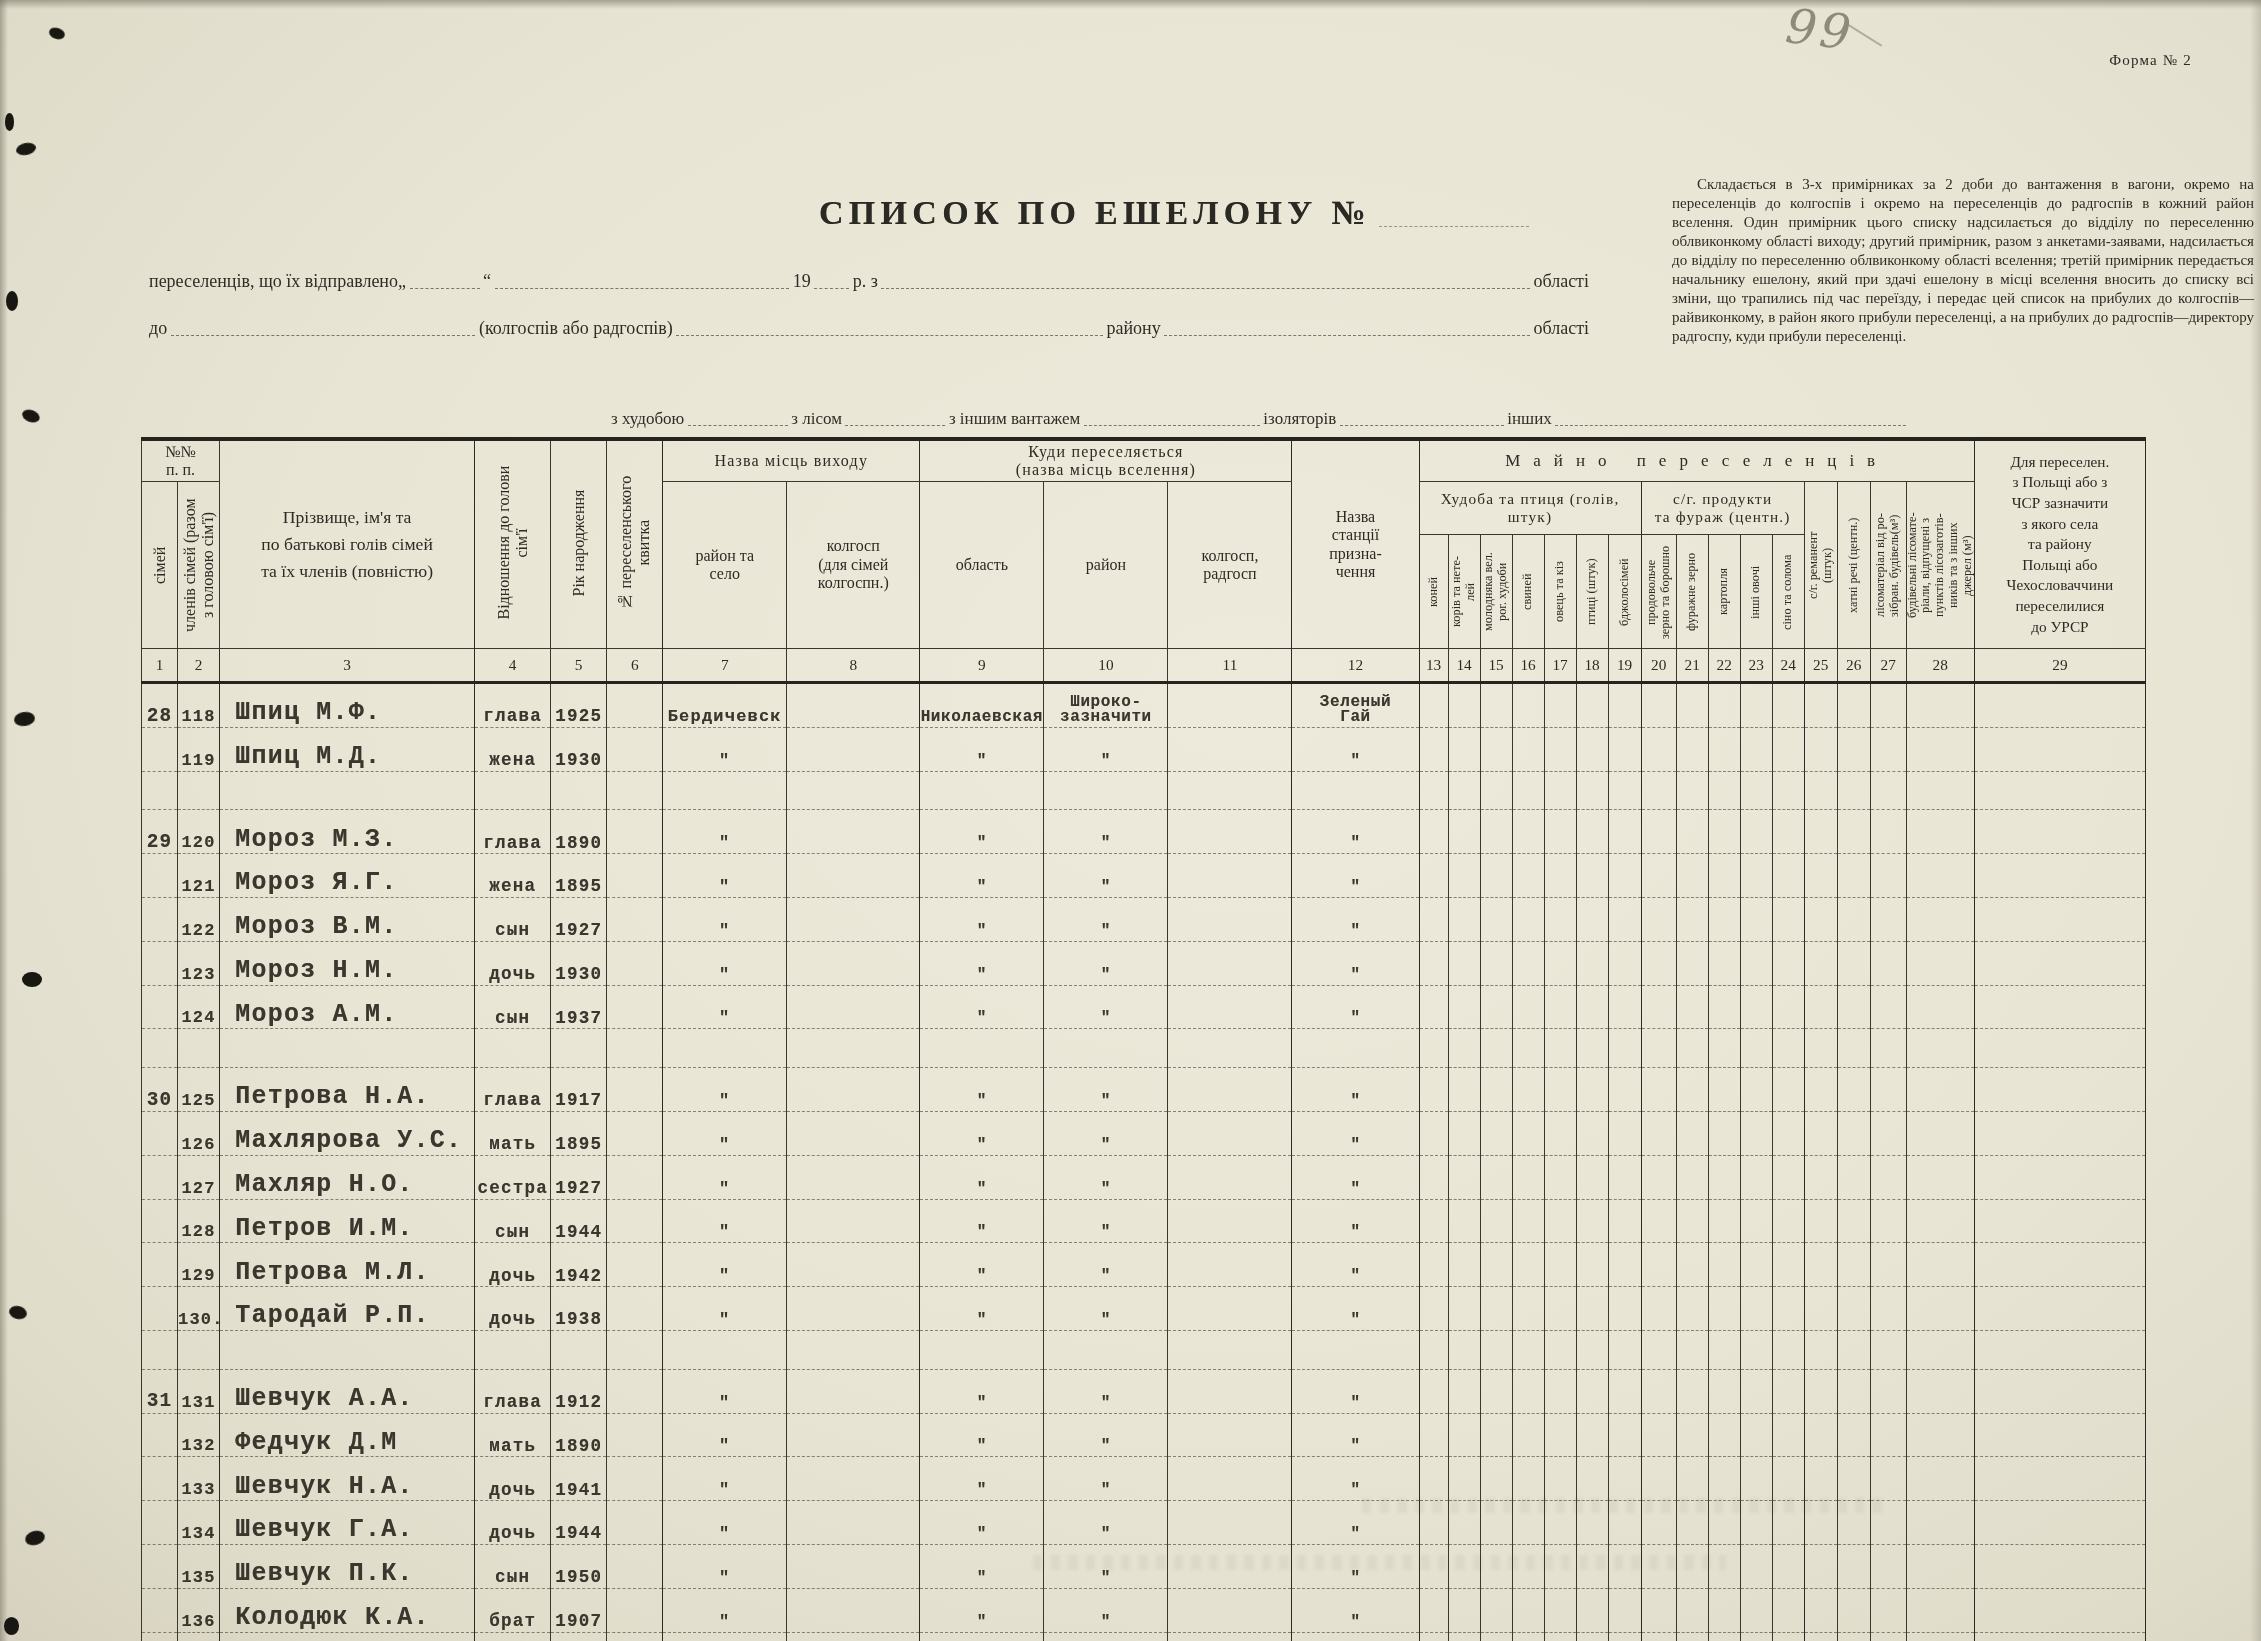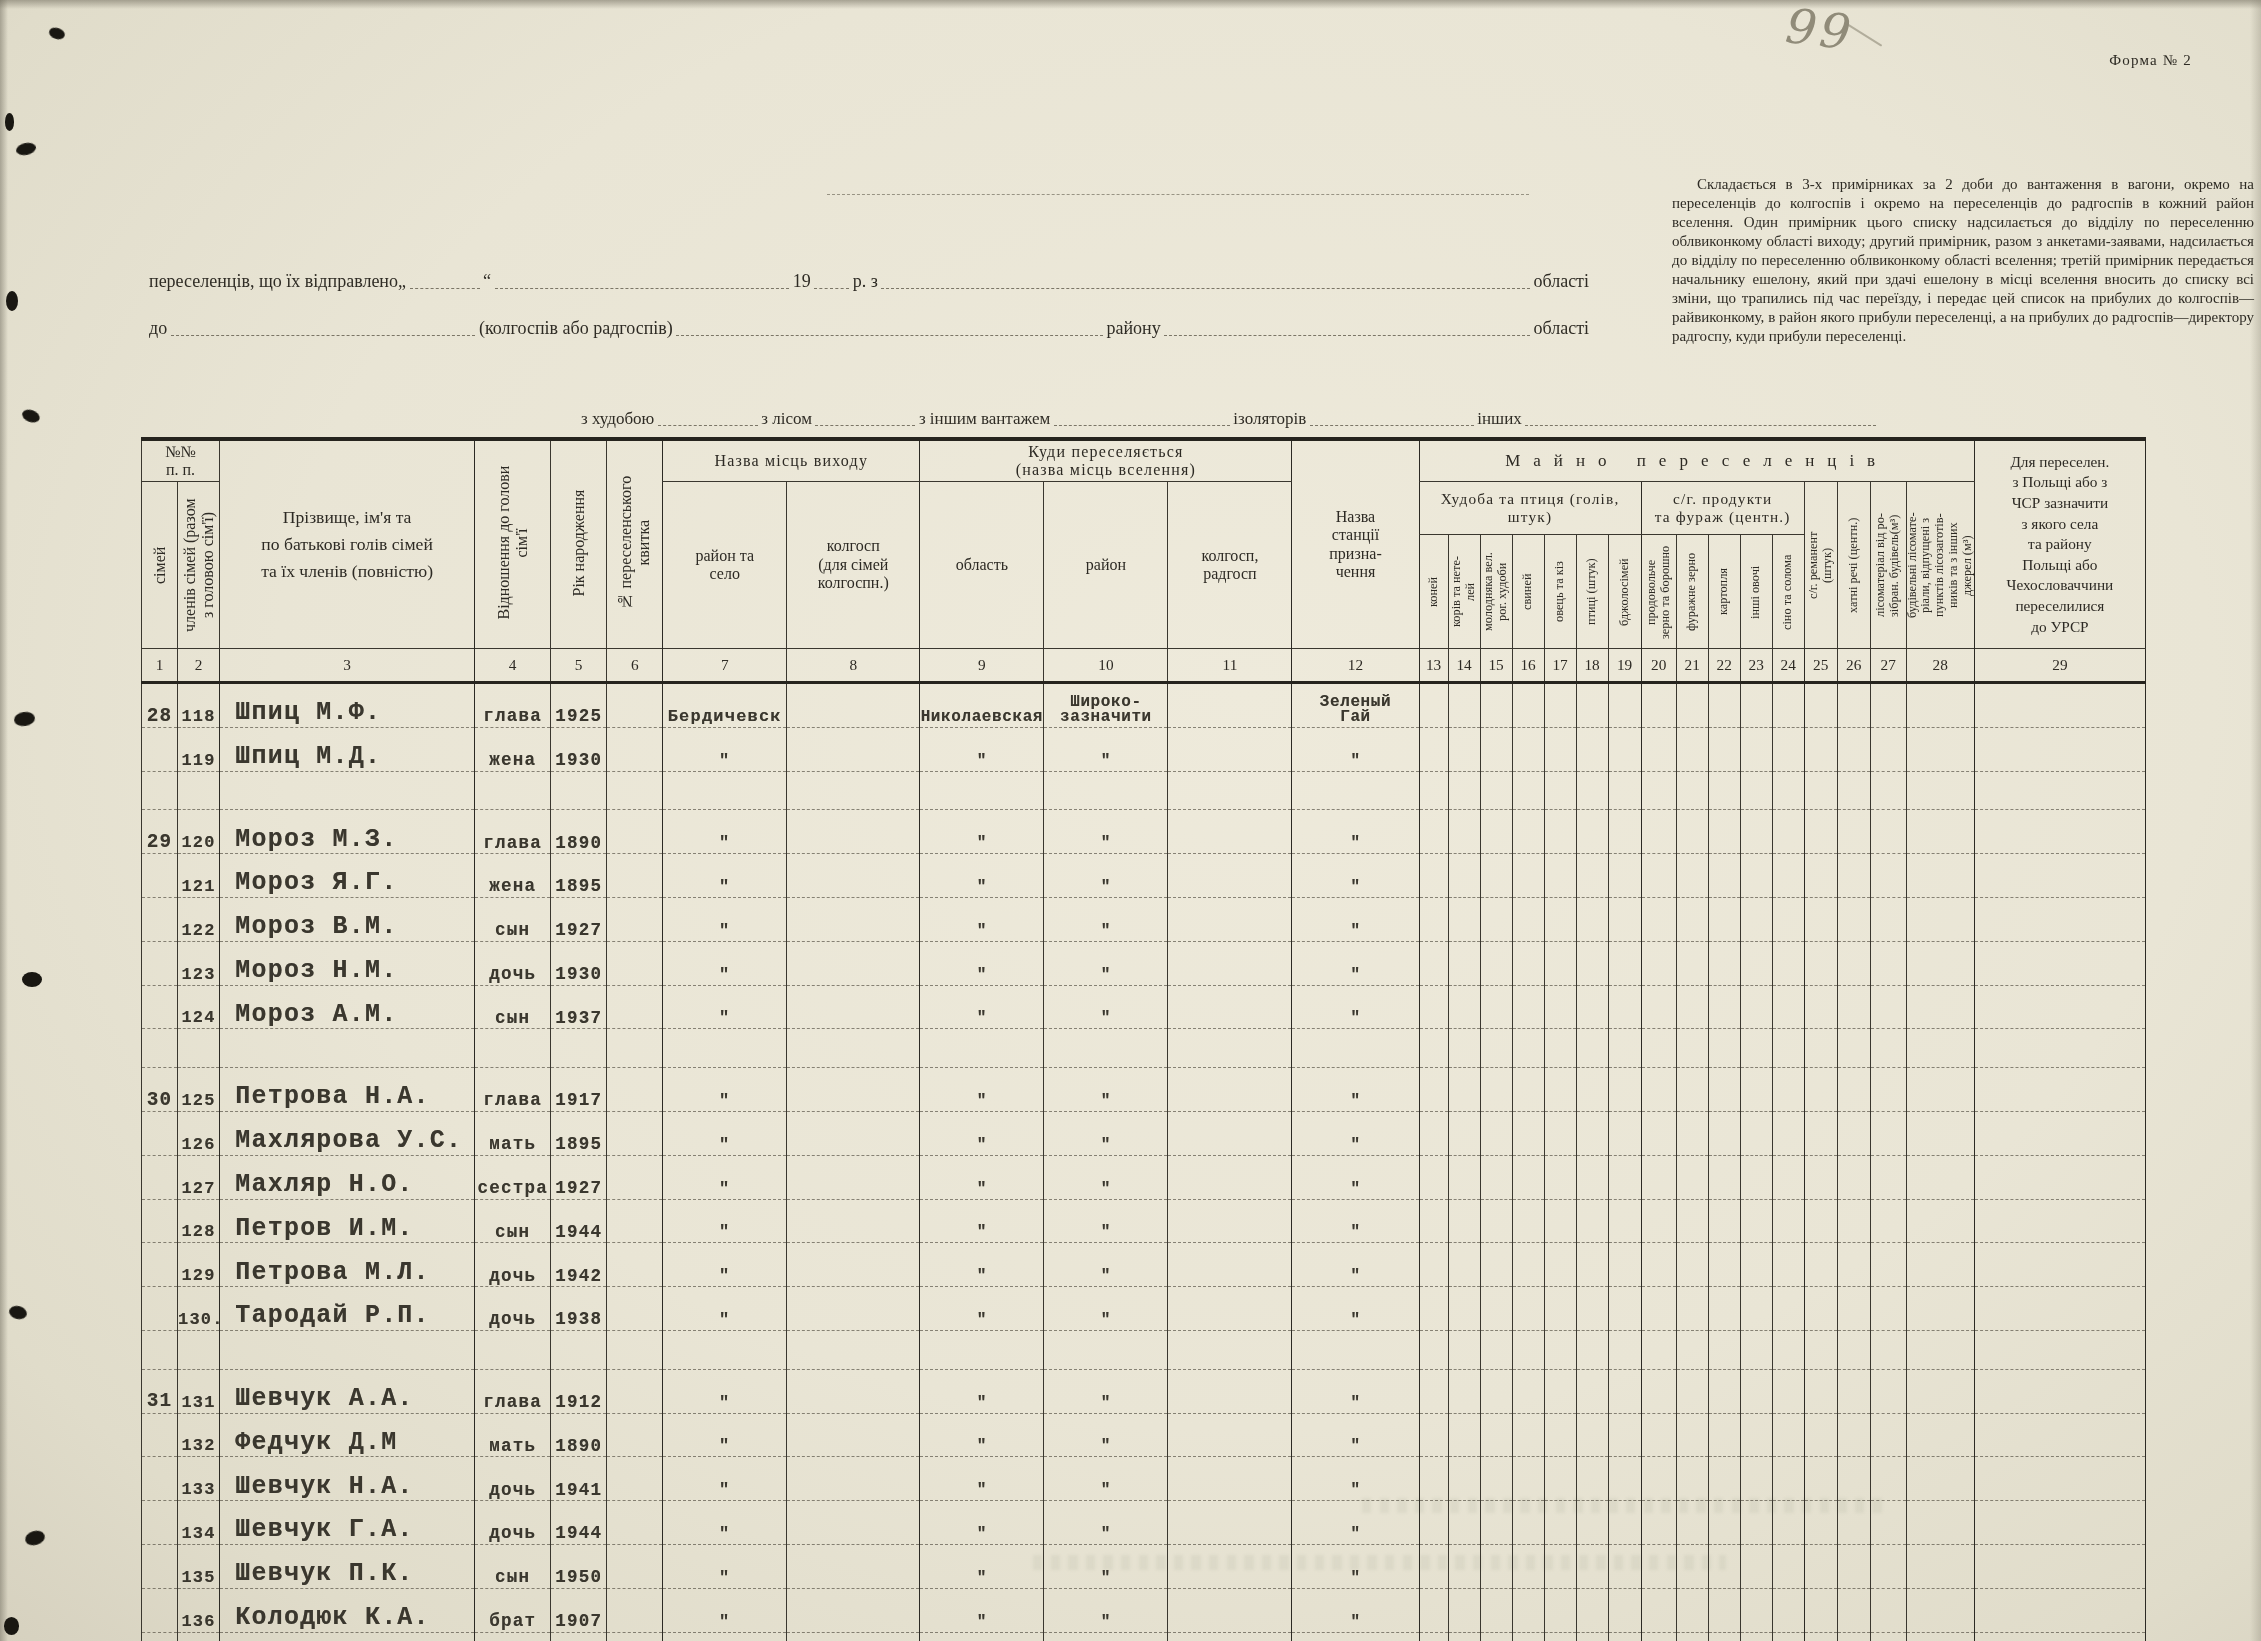--- a/index.html
+++ b/index.html
@@ -81,20 +81,21 @@
   <div class="punch" style="left:25px;top:1531px;width:20px;height:14px;transform:rotate(-16deg)"></div>
   <div class="punch" style="left:3.5px;top:1617px;width:15.3px;height:17.6px"></div>
   <div class="smudge" style="left:1033px;top:1555px;width:693px"></div>
   <div class="smudge" style="left:1362px;top:1498px;width:528px"></div>
 
   <div class="pencil">99</div>
   <div class="pencil-stroke"></div>
   <div class="form-no">Форма № 2</div>
 
   <div class="title-row">
+    <span class="title">СПИСОК ПО ЕШЕЛОНУ №</span>
     <span class="title-dots"></span>
   </div>
 
   <div class="instructions">Складається в 3-х примірниках за 2 доби до вантаження в вагони, окремо на переселенців до колгоспів і окремо на переселенців до радгоспів в кожний район вселення. Один примірник цього списку надсилається до відділу по переселенню облвиконкому області виходу; другий примірник, разом з анкетами-заявами, надсилається до відділу по переселенню облвиконкому області вселення; третій примірник передається начальнику ешелону, який при здачі ешелону в місці вселення вносить до списку всі зміни, що трапились під час переїзду, і передає цей список на прибулих до колгоспів—райвиконкому, в район якого прибули переселенці, а на прибулих до радгоспів—директору радгоспу, куди прибули переселенці.</div>
 
   <div class="fline" style="left:149px;top:271px;width:1440px">
     <span class="lbl">переселенців, що їх відправлено</span>
     <span class="lbl">„</span>
     <span class="dots" style="width:70px"></span>
     <span class="lbl">“</span>
@@ -110,21 +111,21 @@
     <span class="lbl">до</span>
     <span class="dots d-grow"></span>
     <span class="lbl">(колгоспів або радгоспів)</span>
     <span class="dots d-grow" style="flex-grow:1.4"></span>
     <span class="lbl">району</span>
     <span class="dots d-grow" style="flex-grow:1.2"></span>
     <span class="lbl">області</span>
   </div>
 
 
-  <div class="fline" style="left:581px;top:409px;width:1298px;font-size:17px">
+  <div class="fline" style="left:611px;top:409px;width:1298px;font-size:17px">
     <span class="lbl">з худобою</span>
     <span class="dots" style="width:100px"></span>
     <span class="lbl">з лісом</span>
     <span class="dots" style="width:100px"></span>
     <span class="lbl">з іншим вантажем</span>
     <span class="dots" style="width:176px"></span>
     <span class="lbl">ізоляторів</span>
     <span class="dots" style="width:164px"></span>
     <span class="lbl">інших</span>
     <span class="dots d-grow"></span>

